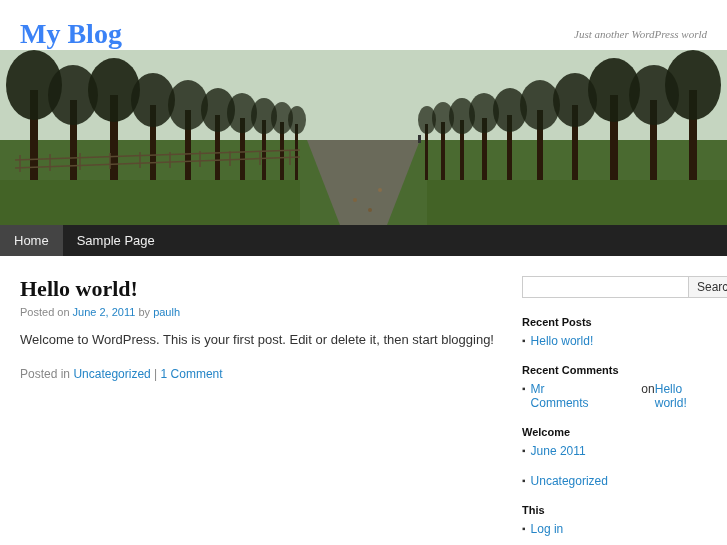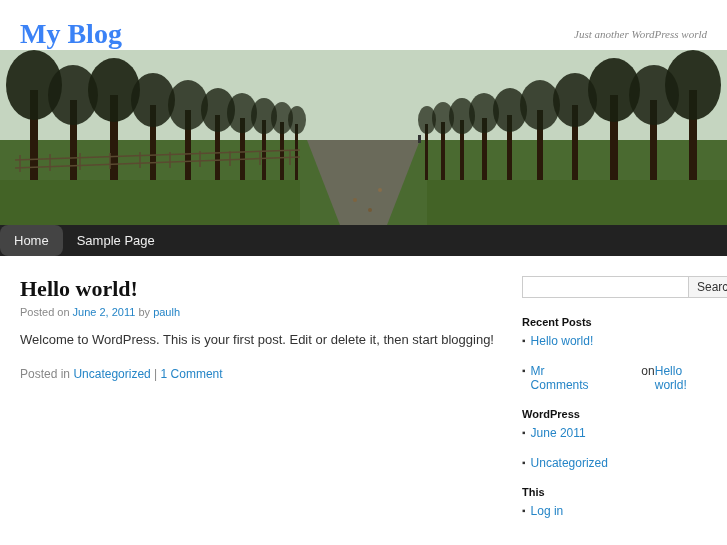--- a/index.html
+++ b/index.html
@@ -12,21 +12,21 @@
     #header h1 { font-size: 28px; font-weight: bold; color: #3b82f6; font-family: Georgia, serif; }
     #header .tagline { font-size: 11px; color: #888; font-style: italic; text-align: right; margin-top: -22px; }
 
     
     #hero { width: 100%; height: 175px; overflow: hidden; background: #2a3a1a; position: relative; }
 
     
     #nav { background: #222; padding: 0; }
     #nav ul { list-style: none; display: flex; }
     #nav ul li a { display: block; padding: 8px 14px; color: #eee; text-decoration: none; font-size: 13px; font-family: Arial, sans-serif; }
-    #nav ul li a:hover, #nav ul li a.active { background: #444; border-radius: 8px; }
+    #nav ul li a:hover, #nav ul li a.active { background: #444; }
 
     
     #content-area { display: flex; padding: 20px; gap: 20px; }
 
     
     #main { flex: 1; min-width: 0; }
     .post-title { font-size: 22px; font-weight: bold; color: #111; margin-bottom: 4px; font-family: Georgia, serif; }
     .post-meta { font-size: 11px; color: #888; margin-bottom: 12px; font-family: Arial, sans-serif; }
     .post-meta a { color: #2585c7; text-decoration: none; }
     .post-content { font-size: 13px; line-height: 1.6; margin-bottom: 16px; font-family: Arial, sans-serif; }
@@ -187,31 +187,32 @@
       <div class="sidebar-section">
         <h3>Recent Posts</h3>
         <ul>
           <li>
             <a href="#">Hello world!</a>
           </li>
         </ul>
       </div>
 
       <div class="sidebar-section">
+        <h3>Recent Comments</h3>
         <ul>
           <li>
             <a href="#">Mr Comments</a>
               <span> on </span>
               <a href="#">Hello world!</a>
           </li>
         </ul>
       </div>
 
       <div class="sidebar-section">
-        <h3>WordPress</h3>
+        <h3>Welcome</h3>
         <ul>
           <li>
             <a href="#">June 2011</a>
           </li>
         </ul>
       </div>
 
       <div class="sidebar-section">
         <ul>
           <li>

